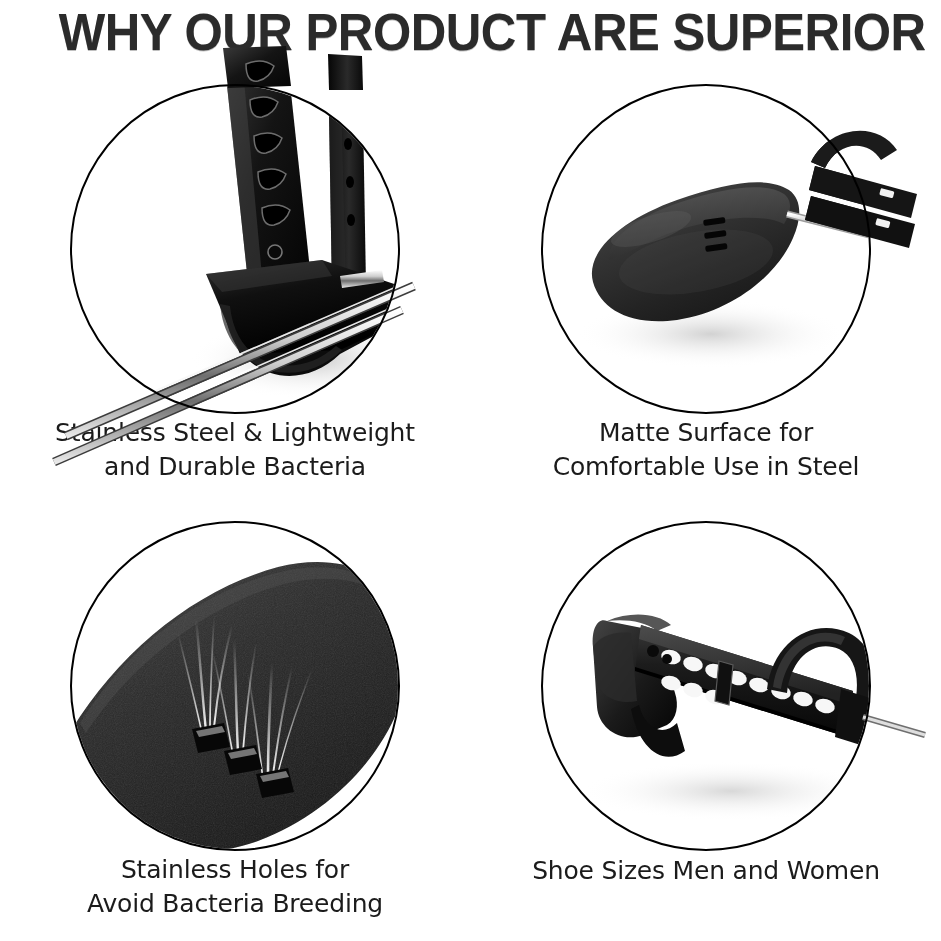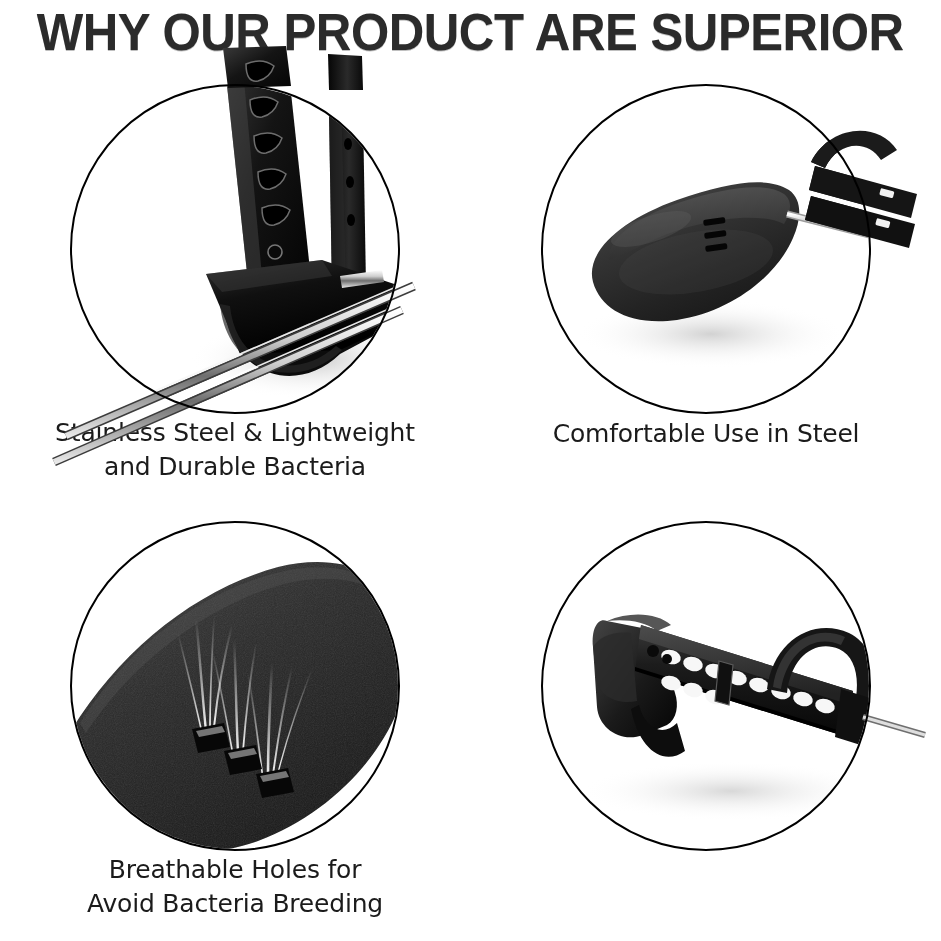--- a/index.html
+++ b/index.html
@@ -10,21 +10,21 @@
     font-family:"Liberation Sans","DejaVu Sans",sans-serif;
     color:#1a1a1a;
     overflow:hidden;
     position:relative;
   }
   .page{width:941px;height:941px;position:relative;}
 
   
   .title{
     position:absolute;left:0;top:0;width:941px;height:64px;
-    display:flex;align-items:center;justify-content:center;
+    display:flex;align-items:center;justify-content:flex-end;
   }
   .title h1{
     margin:0;
     font-family:"Liberation Sans","DejaVu Sans",sans-serif;
     font-weight:700;
     font-size:51px;
     letter-spacing:-0.5px;
     color:#2b2b2b;
     white-space:nowrap;
     transform:scaleX(0.965);
@@ -267,20 +267,21 @@
               <g fill="#f2f2f2">
                 <rect x="400" y="164" width="14" height="7" rx="1.5" transform="rotate(15 400 164)"></rect>
                 <rect x="396" y="194" width="14" height="7" rx="1.5" transform="rotate(15 396 194)"></rect>
               </g>
             </g>
           </svg>
         </div>
         <div class="circle-frame"></div>
       </div>
       <div class="caption">
+        <span class="l1">Matte Surface for</span>
         <span class="l2">Comfortable Use in Steel</span>
       </div>
     </div>
 
     <div class="cell cell-bl">
       <div class="photo-wrap">
         <div class="photo">
           <svg width="450" height="450" viewBox="0 0 450 450">
             <defs>
               <clipPath id="clip3">
@@ -346,21 +347,21 @@
                 <path d="M218 292 L244 287 L247 293 L221 298 Z" fill="#cfcfcf" opacity="0.55"></path>
                 <path d="M246 313 L278 307 L284 331 L252 337 Z" fill="#070707"></path>
                 <path d="M250 315 L276 310 L279 316 L253 321 Z" fill="#cfcfcf" opacity="0.55"></path>
               </g>
             </g>
           </svg>
         </div>
         <div class="circle-frame"></div>
       </div>
       <div class="caption">
-        <span class="l1">Breathable Holes for</span>
+        <span class="l1">Stainless Holes for</span>
         <span class="l2">Avoid Bacteria Breeding</span>
       </div>
     </div>
 
     <div class="cell cell-br">
       <div class="photo-wrap">
         <div class="photo">
           <svg width="450" height="450" viewBox="0 0 450 450">
             <defs>
               <clipPath id="clip4">
@@ -436,17 +437,18 @@
 
             <g>
               <path d="M382 256 L444 274" stroke="#6f6f6f" stroke-width="6" fill="none"></path>
               <path d="M382 256 L444 274" stroke="#dedede" stroke-width="3" fill="none"></path>
             </g>
           </svg>
         </div>
         <div class="circle-frame"></div>
       </div>
       <div class="caption">
+        <span class="l2">Shoe Sizes Men and Women</span>
       </div>
     </div>
 
   </div>
 </div>
 
 </body></html>

